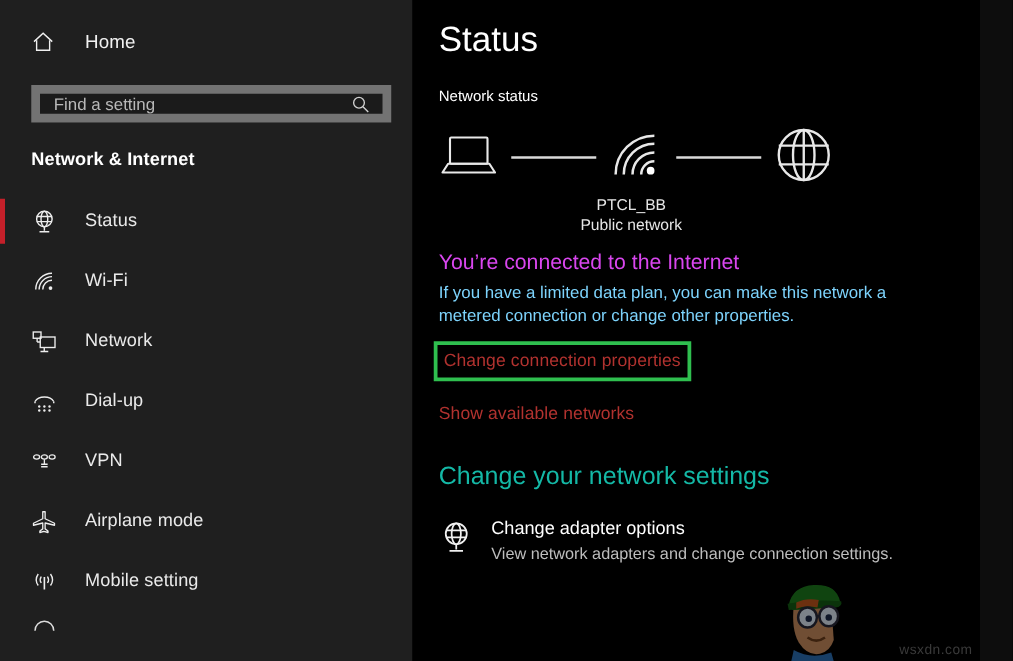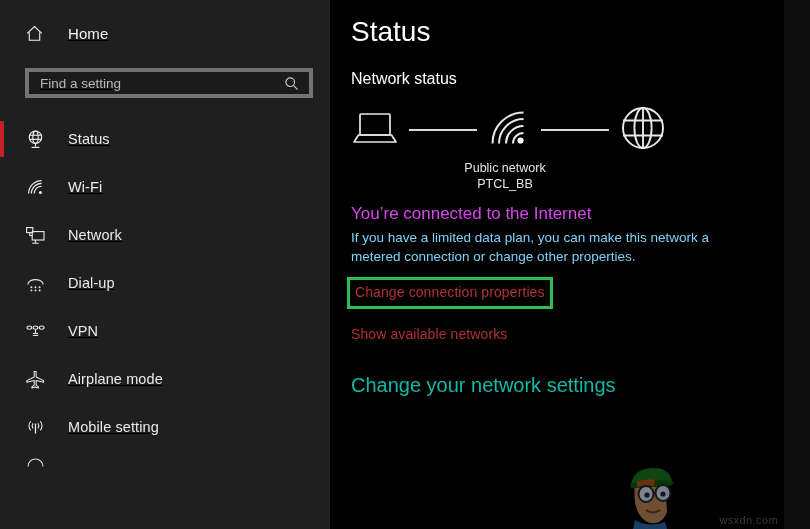--- a/index.html
+++ b/index.html
@@ -8,21 +8,20 @@
     background:#0d0d0d;
     font-family:"Liberation Sans", sans-serif;
     overflow:hidden;
   }
   #app {
     position:relative;
     width:784px; height:529px;
     background:#000;
     display:flex;
     overflow:hidden;
-    text-decoration:underline;
   }
 
   
   #sidebar {
     position:relative;
     width:330px;
     height:529px;
     background:#1f1f1f;
     flex:0 0 330px;
     padding-top:12px;
@@ -42,21 +41,21 @@
     color:#f2f2f2;
     margin-left:17px;
     letter-spacing:.1px;
   }
 
   .search-wrap {
     margin:14px 0 0 25px;
     width:288px;
     height:30px;
     background:#1b1b1b;
-    border:4px solid #737373;
+    border:7px solid #737373;
     display:flex;
     align-items:center;
     position:relative;
   }
   .search-wrap input {
     flex:1;
     height:100%;
     background:transparent;
     border:none;
     outline:none;
@@ -119,21 +118,21 @@
   }
   #page-title {
     margin-top:16px;
     font-size:28px;
     color:#ffffff;
     font-weight:normal;
     letter-spacing:0px;
   }
   .h2 {
     margin-top:22px;
-    font-size:16px;
+    font-size:12px;
     color:#ffffff;
     font-weight:normal;
   }
 
   
   .diagram {
     position:relative;
     margin-top:14px;
     width:320px;
     height:88px;
@@ -276,20 +275,21 @@
     <div class="search-wrap">
       <input type="text" placeholder="Find a setting" style="">
       <span class="search-ic">
         <svg width="15" height="15" viewBox="0 0 15 15">
           <circle cx="6.2" cy="6.2" r="4.3" fill="none" stroke="#cfcfcf" stroke-width="1.1"></circle>
           <line x1="9.4" y1="9.4" x2="13.6" y2="13.6" stroke="#cfcfcf" stroke-width="1.1"></line>
         </svg>
       </span>
     </div>
 
+    <div class="section-title">Network &amp; Internet</div>
 
     <div class="nav">
 
       <div class="nav-item selected">
         <span class="sel-bar"></span>
         <span class="ic">
           <svg width="21" height="21" viewBox="0 0 21 21">
             <circle cx="10.5" cy="8.2" r="6.2" fill="none" stroke="#ededed" stroke-width="1.15"></circle>
             <ellipse cx="10.5" cy="8.2" rx="2.7" ry="6.2" fill="none" stroke="#ededed" stroke-width="1.15"></ellipse>
             <line x1="4.4" y1="6.2" x2="16.6" y2="6.2" stroke="#ededed" stroke-width="1.15"></line>
@@ -427,37 +427,53 @@
           <svg width="48" height="48" viewBox="0 0 48 48">
             <circle cx="24" cy="24" r="20" fill="none" stroke="#e8e8e8" stroke-width="1.9"></circle>
             <ellipse cx="24" cy="24" rx="8.6" ry="20" fill="none" stroke="#e8e8e8" stroke-width="1.9"></ellipse>
             <line x1="4" y1="16.5" x2="44" y2="16.5" stroke="#e8e8e8" stroke-width="1.9"></line>
             <line x1="4" y1="31.5" x2="44" y2="31.5" stroke="#e8e8e8" stroke-width="1.9"></line>
             <line x1="24" y1="4" x2="24" y2="44" stroke="#e8e8e8" stroke-width="1.9"></line>
           </svg>
         </span>
       </div>
       <div class="dg-caption">
+        <div>PTCL_BB</div>
         <div>Public network</div>
-        <div>PTCL_BB</div>
       </div>
     </div>
 
     <div class="conn-head">You’re connected to the Internet</div>
     <div class="conn-desc">If you have a limited data plan, you can make this network a metered connection or change other properties.</div>
 
     <div class="link-row">
       <span class="hl-box"></span>
       <span class="link">Change connection properties</span>
     </div>
 
     <div class="link2">Show available networks</div>
 
     <div class="h2b">Change your network settings</div>
 
+    <div class="opt-row">
+      <span class="opt-ic">
+        <svg width="28" height="28" viewBox="0 0 28 28">
+          <circle cx="14" cy="11" r="8.4" fill="none" stroke="#f0f0f0" stroke-width="1.4"></circle>
+          <ellipse cx="14" cy="11" rx="3.7" ry="8.4" fill="none" stroke="#f0f0f0" stroke-width="1.4"></ellipse>
+          <line x1="5.8" y1="8.3" x2="22.2" y2="8.3" stroke="#f0f0f0" stroke-width="1.4"></line>
+          <line x1="5.8" y1="13.8" x2="22.2" y2="13.8" stroke="#f0f0f0" stroke-width="1.4"></line>
+          <line x1="14" y1="19.4" x2="14" y2="23.6" stroke="#f0f0f0" stroke-width="1.4"></line>
+          <line x1="8.6" y1="24.6" x2="19.4" y2="24.6" stroke="#f0f0f0" stroke-width="1.4"></line>
+        </svg>
+      </span>
+      <span class="opt-txt">
+        <span class="opt-title">Change adapter options</span><br>
+        <span class="opt-sub">View network adapters and change connection settings.</span>
+      </span>
+    </div>
 
     <span id="wm-char">
       <svg width="72" height="67" viewBox="0 0 72 67">
         <g opacity="0.9">
 
           <path d="M22 22 q-2 20 4 30 q7 11 17 9 q8 -2 11 -11 l-2 -28 z" fill="#c98d5e"></path>
 
           <path d="M18 22 q3 -15 20 -16 q18 -1 21 13 q-2 5 -10 5 l-28 2 z" fill="#1f7a1f"></path>
           <path d="M17 21 q20 -4 43 -2 q1 4 -4 5 l-38 2 z" fill="#145c14"></path>
 

